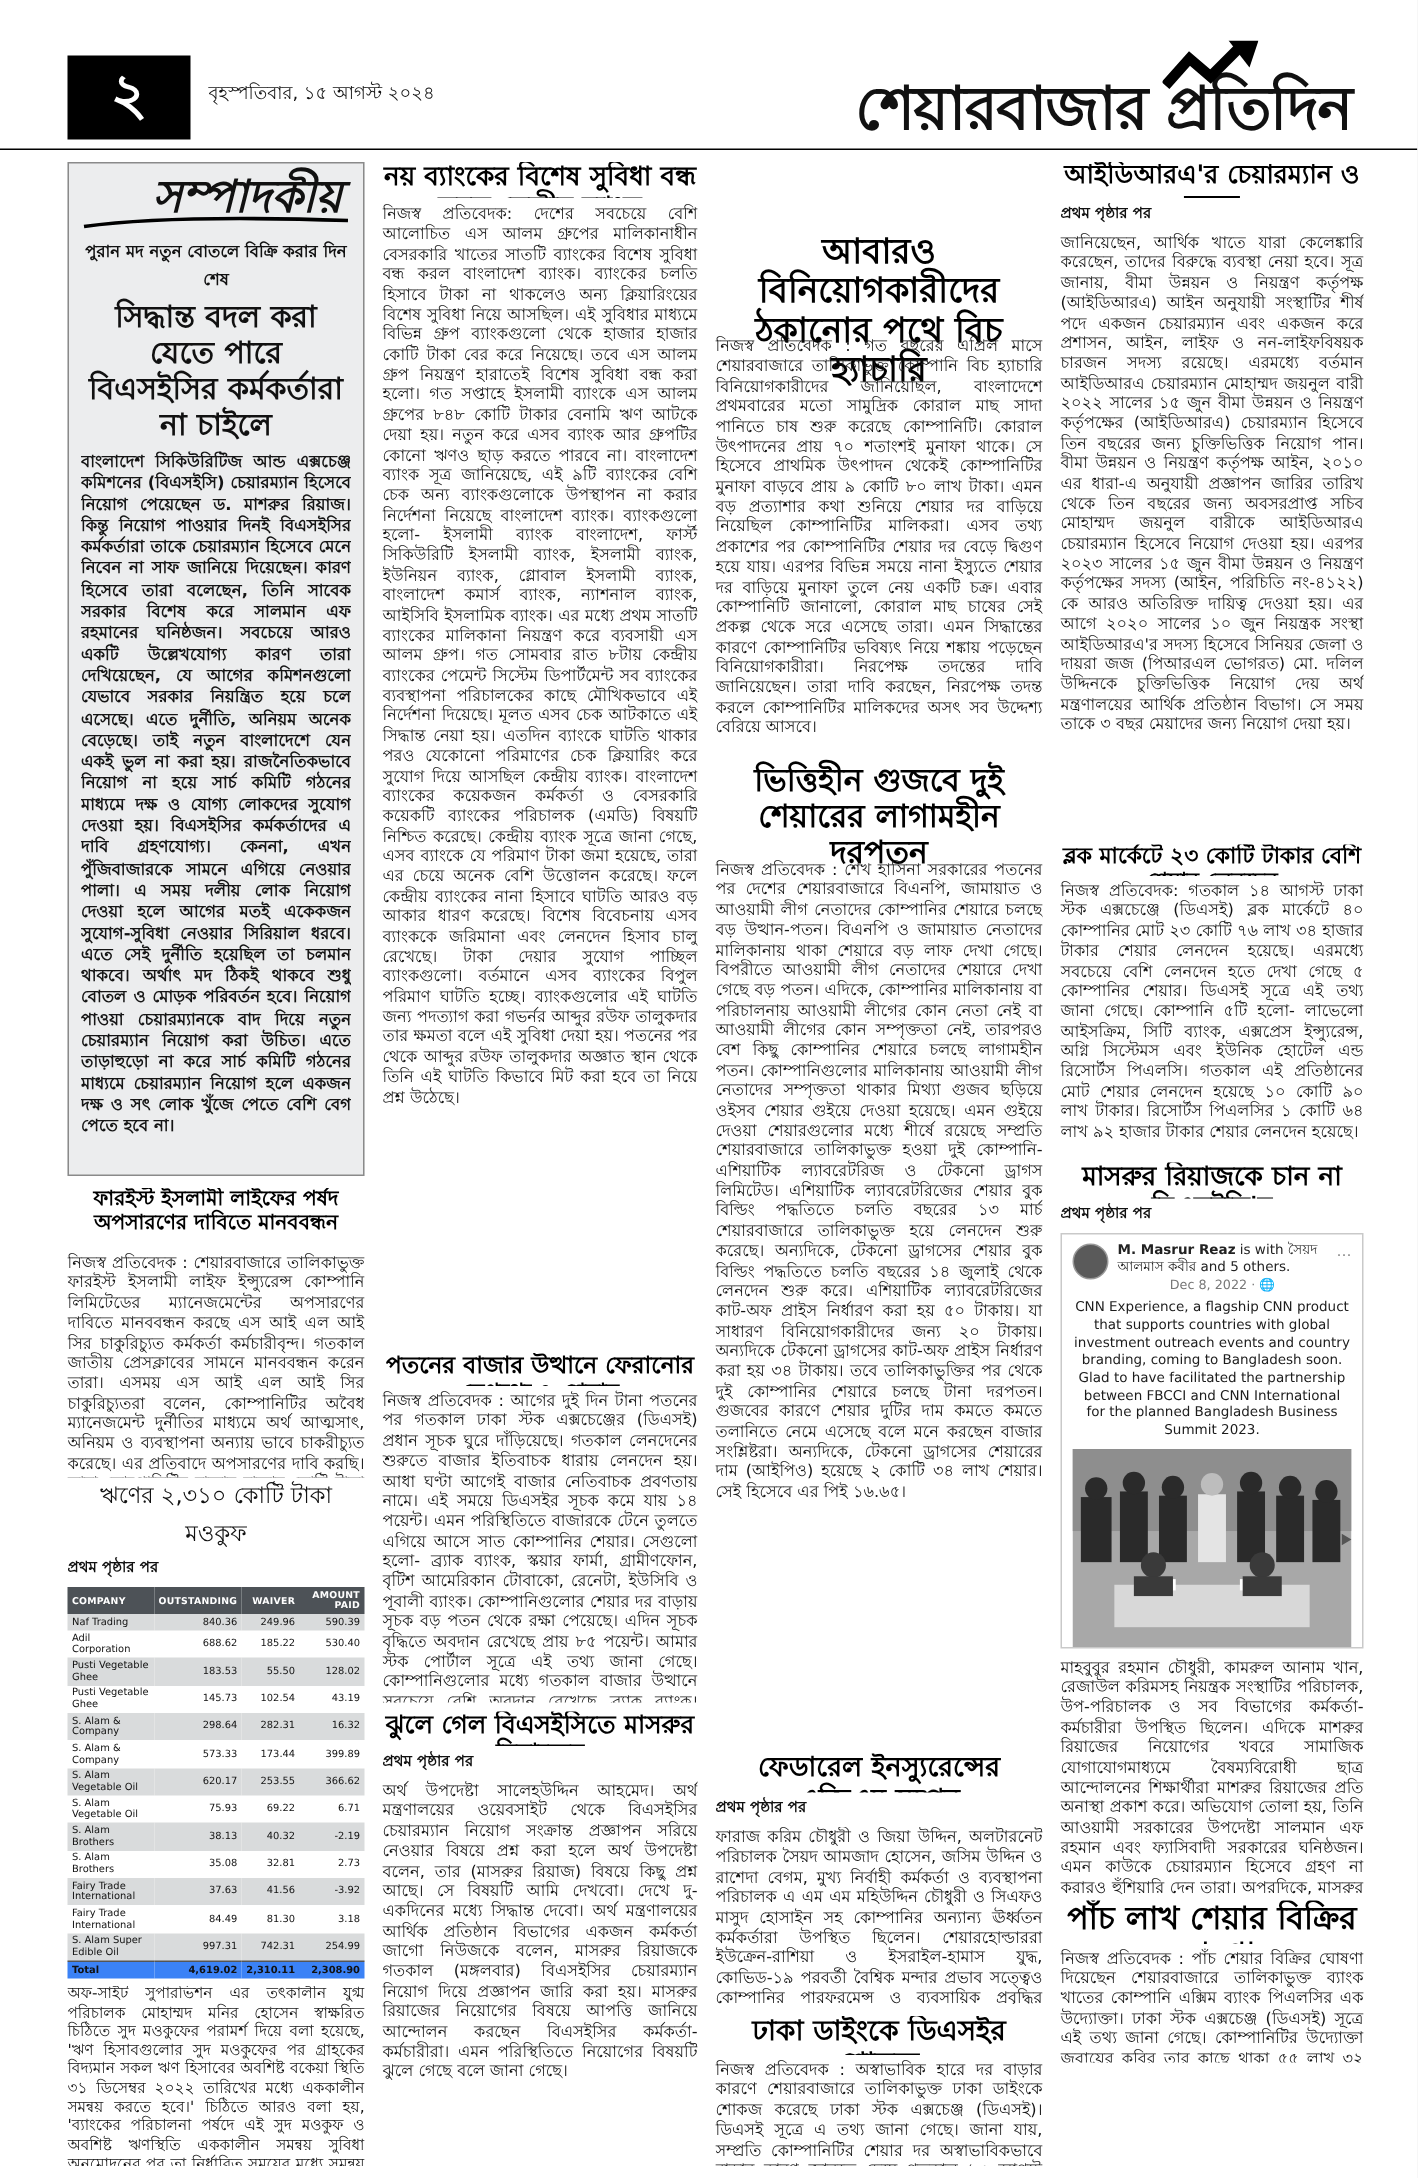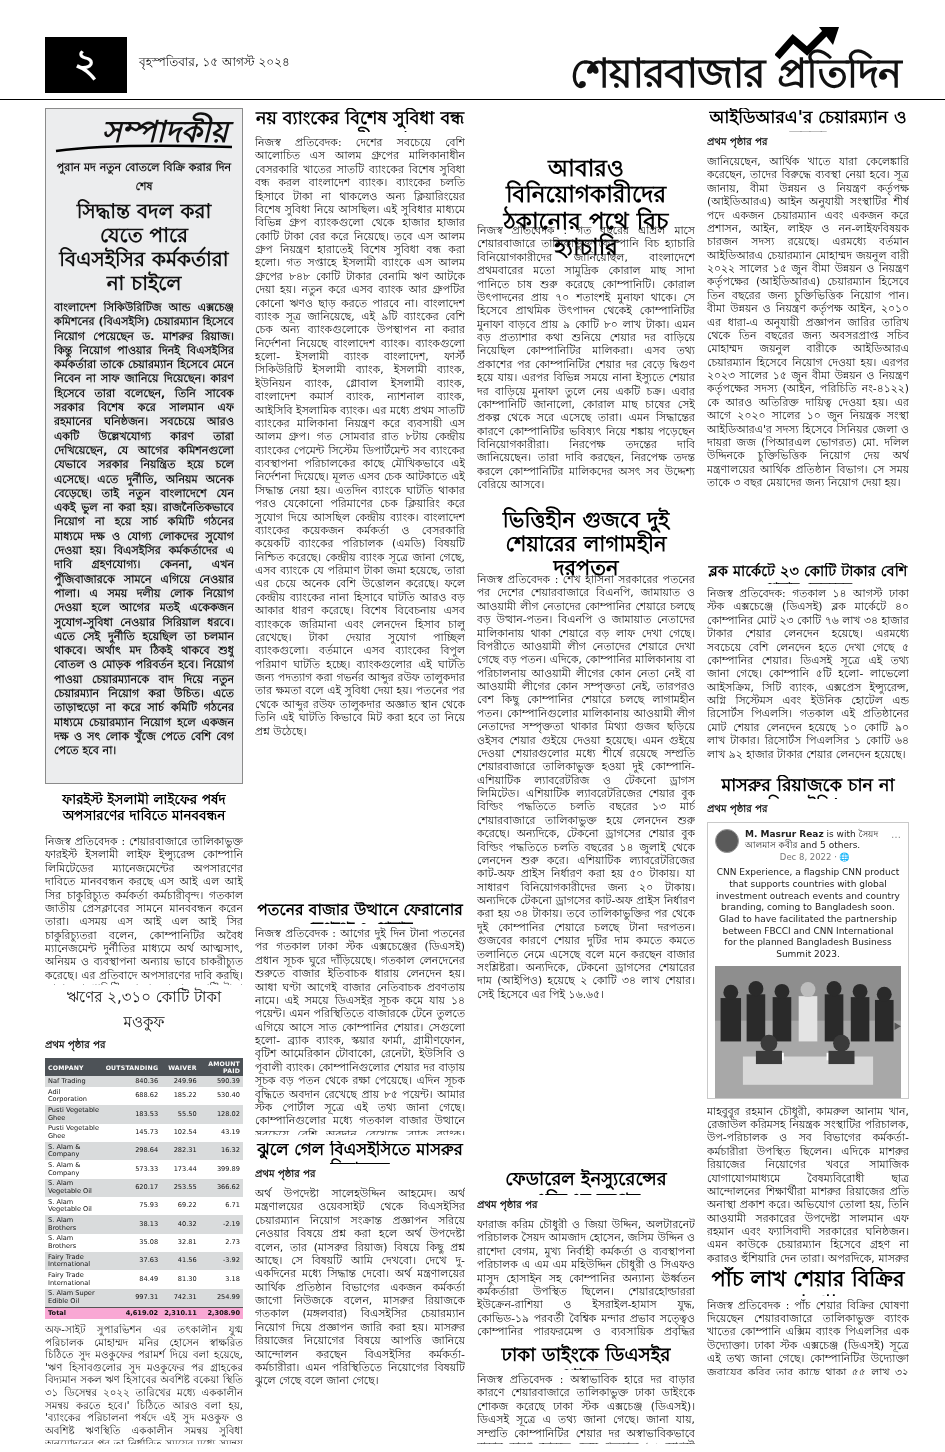--- a/index.html
+++ b/index.html
@@ -39,21 +39,21 @@
   .fare-b { height:150px; margin-top:3px; }
   
   .wt-title { font-size:15px; font-weight:normal; text-align:center; }
   .wtable { width:100%; border-collapse:collapse; margin-top:2px;
             font-size:6.6px; line-height:1.15; }
   .wtable th { background:#4d5257; color:#fff; text-align:left; padding:2px 3px;
                font-size:6.2px; letter-spacing:.2px; }
   .wtable td { padding:1.6px 3px; }
   .wtable tr:nth-child(odd) td { background:#d9dbdc; }
   .wtable td.n, .wtable th.n { text-align:right; }
-  .wtable tr.total td { font-weight:bold; border-top:1px solid #555; background:#f9a8d4; }
+  .wtable tr.total td { font-weight:bold; border-top:1px solid #555; background:#3b82f6; }
   .after-b { margin-top:5px; font-size:10.2px; height:300px; }
   
   .nine-h { font-size:17.5px; height:24px; overflow:hidden; }
   .nine-b { height:760px; margin-top:4px; }
   .seven-h { font-size:15.5px; height:22px; overflow:hidden; margin-top:6px; }
   .seven-b { height:208px; margin-top:3px; }
   .jhule-h { font-size:16.5px; height:23px; overflow:hidden; margin-top:6px; }
   .jhule-b { height:250px; }
   
   .beach-h { font-size:23px; height:64px; }

